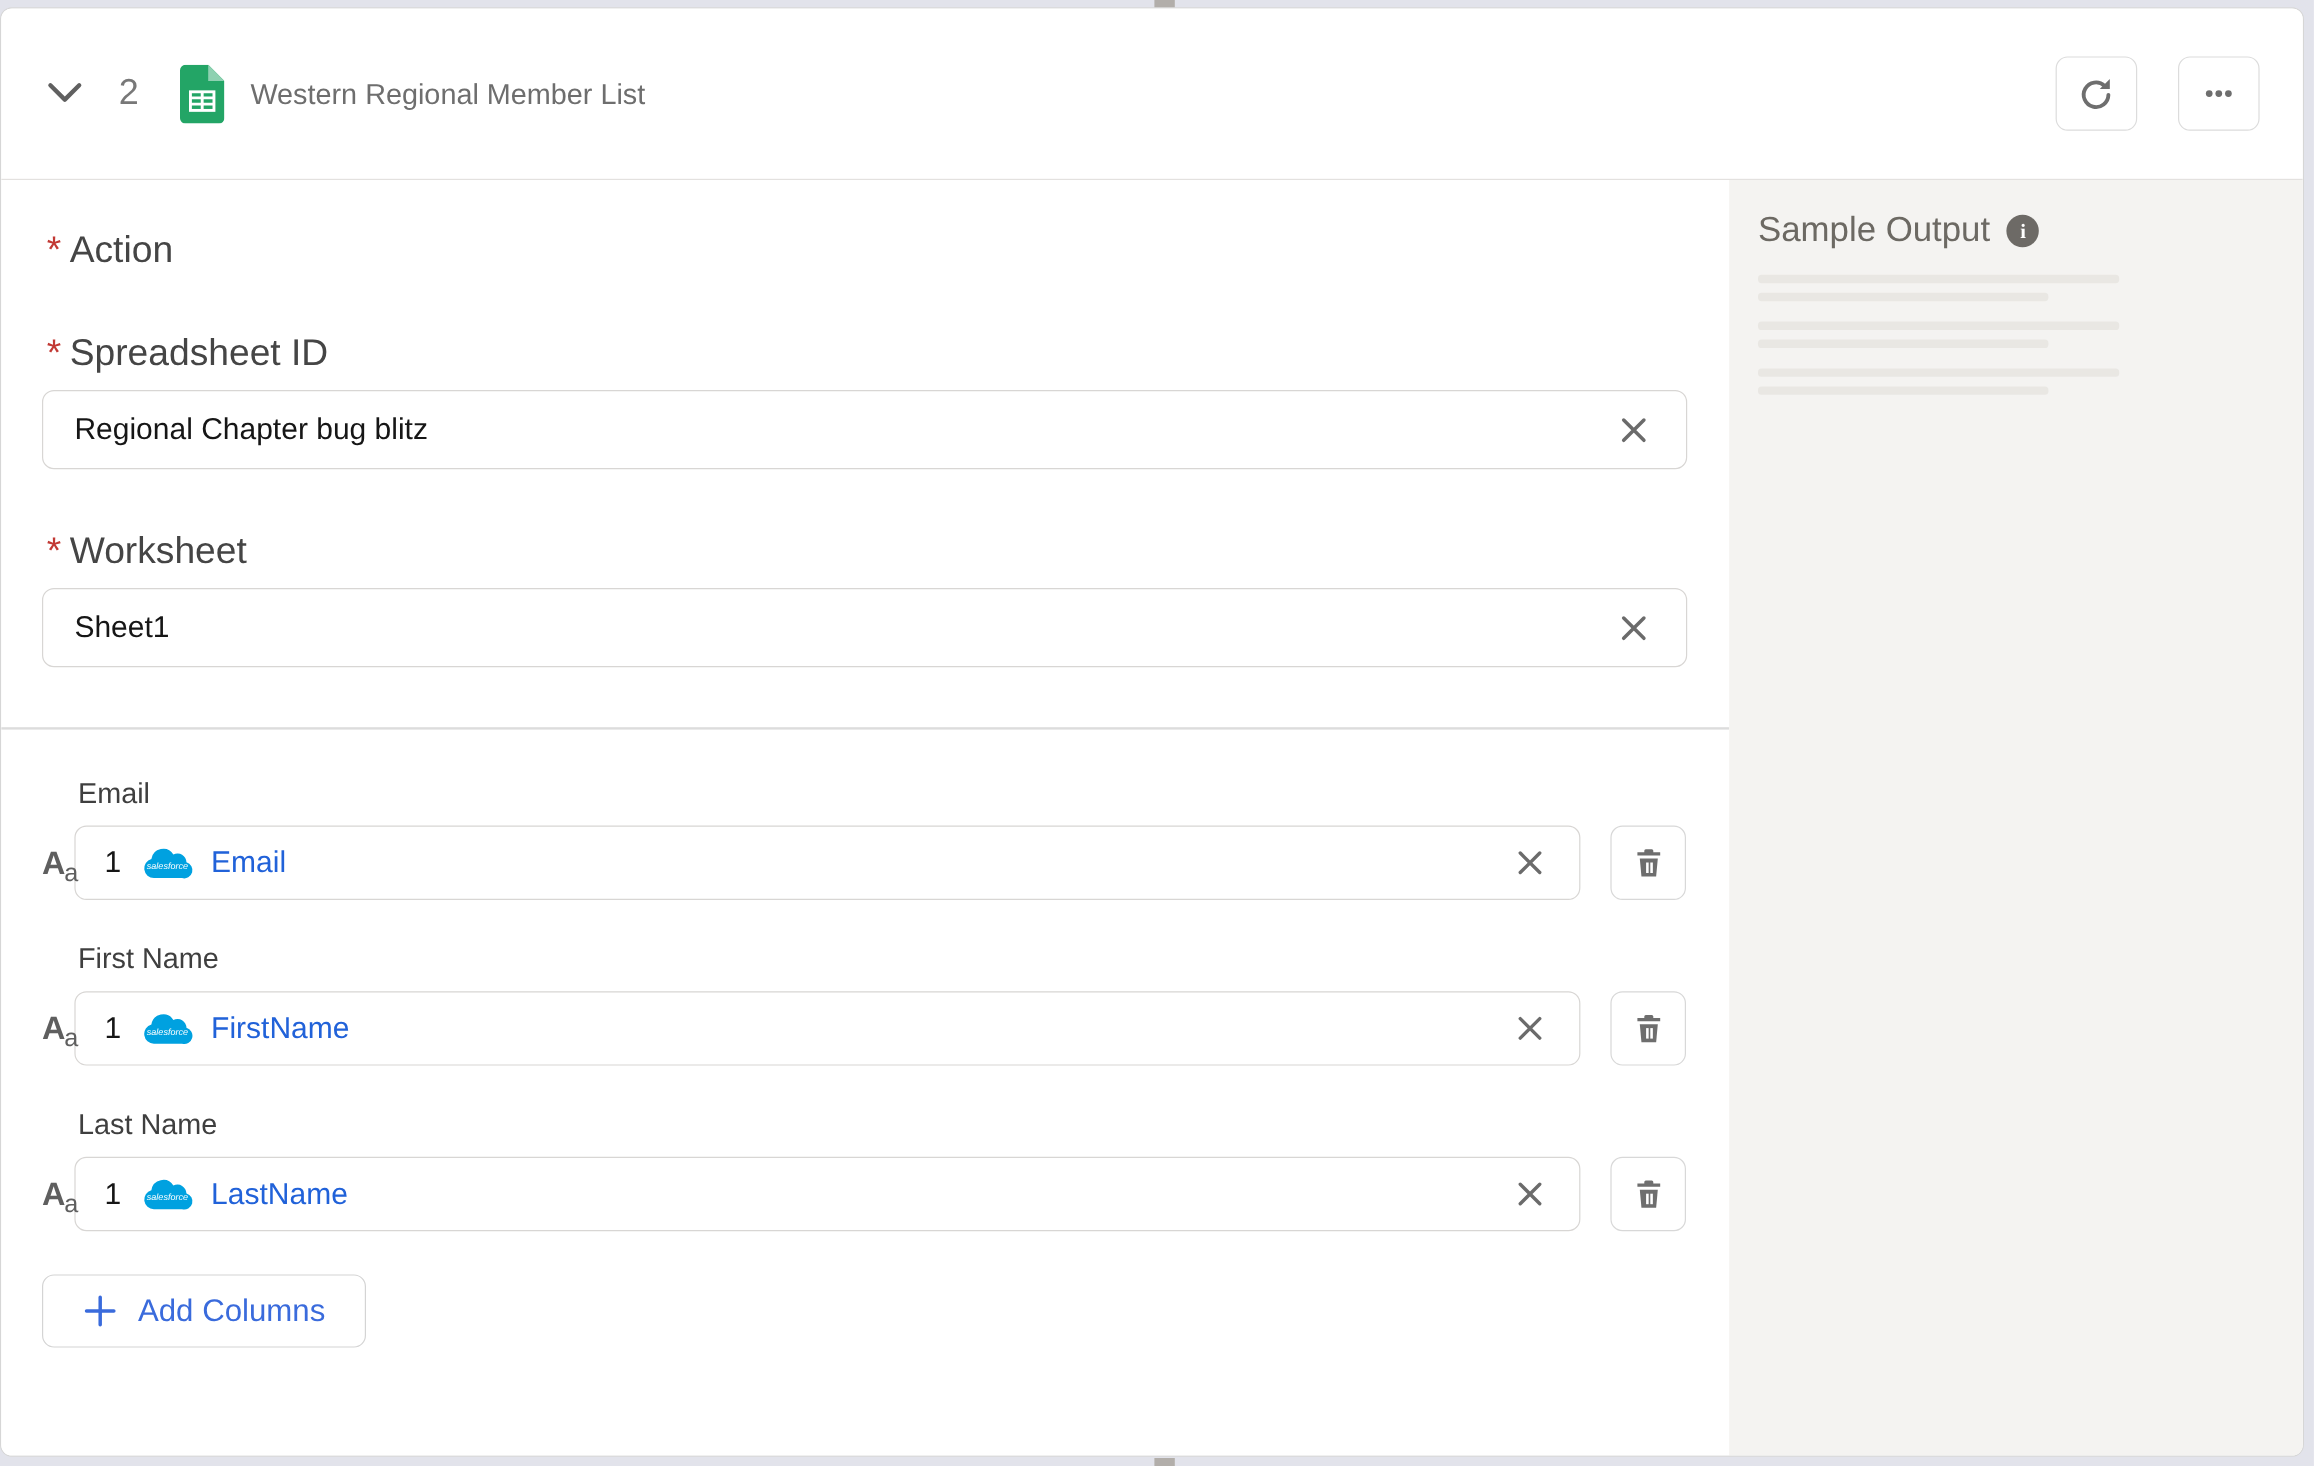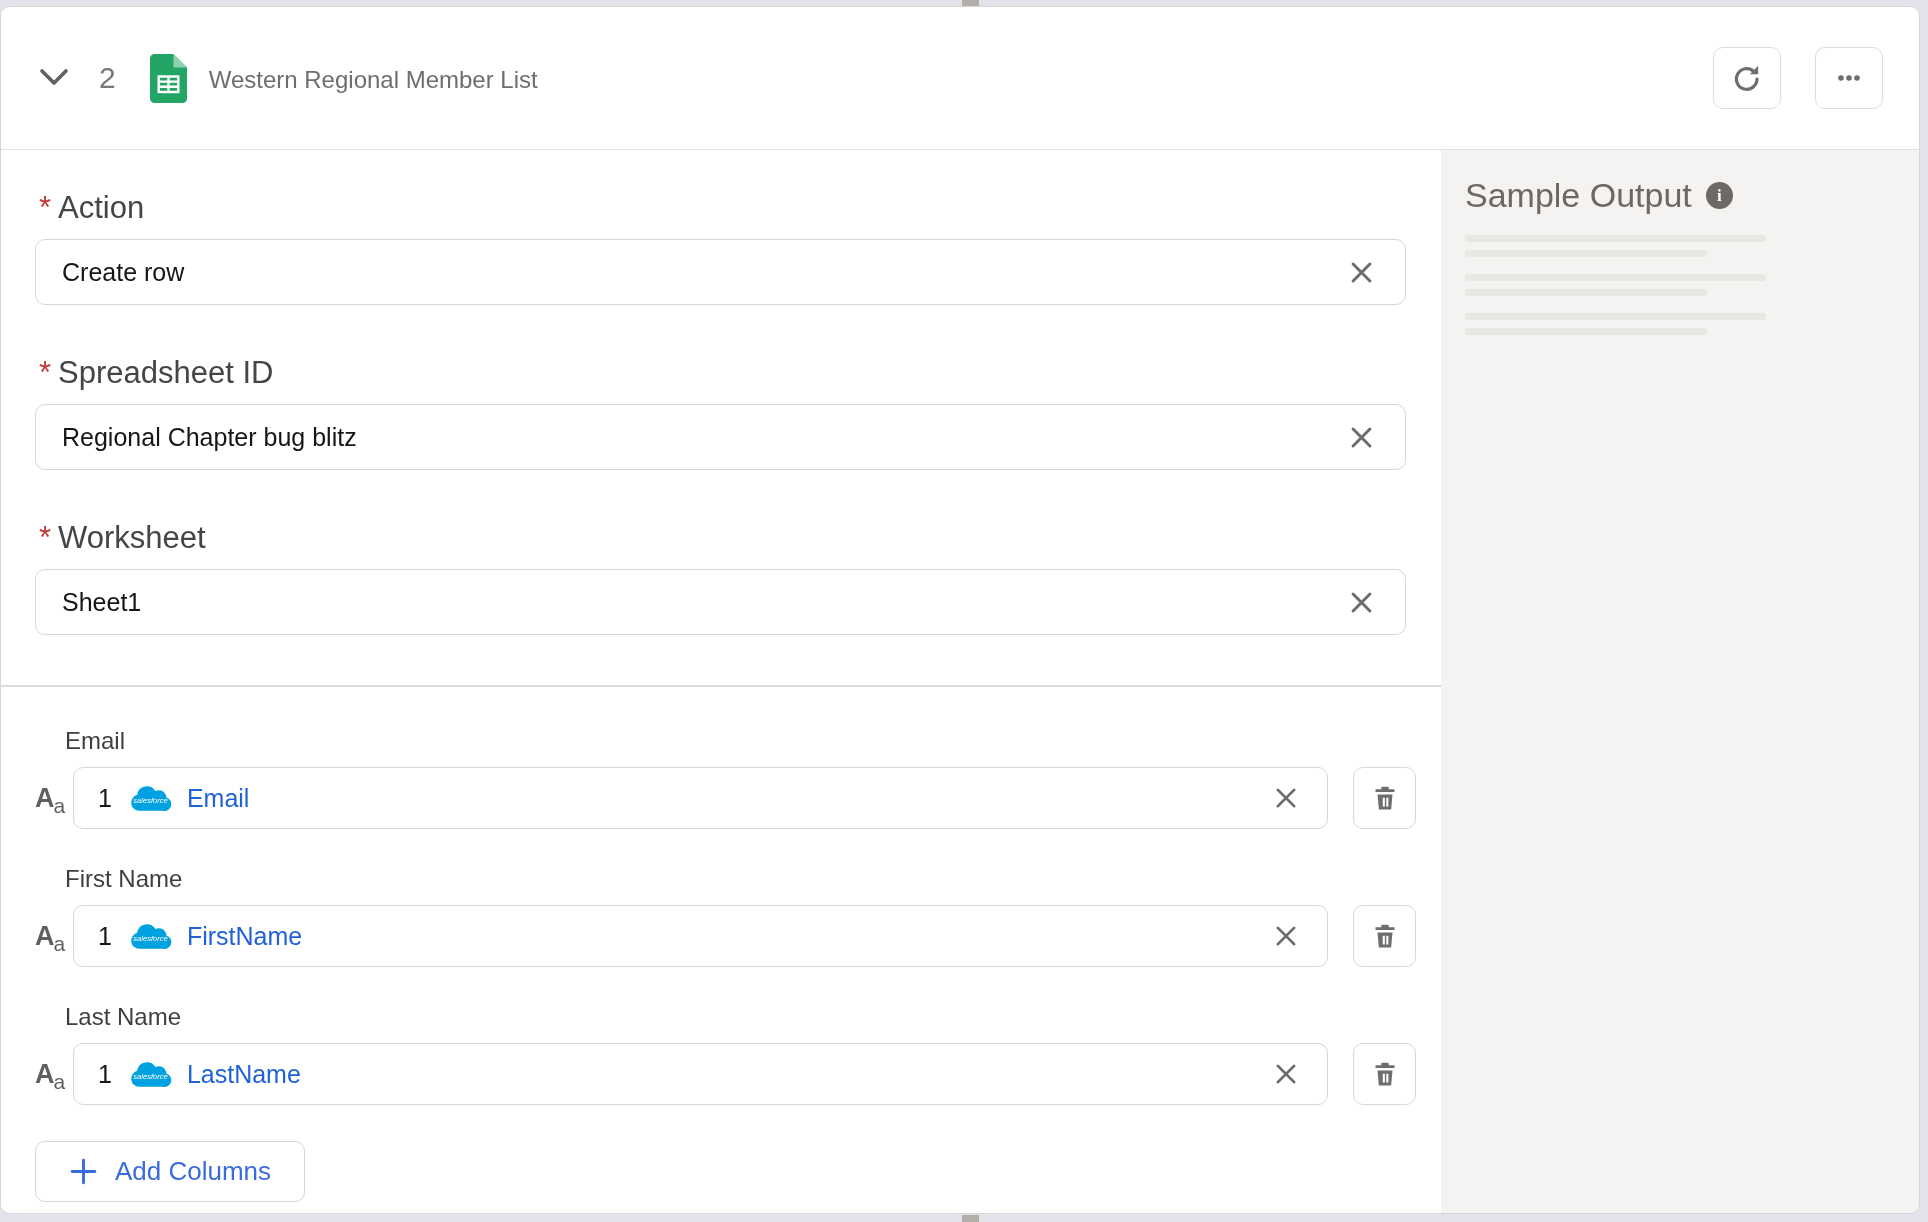--- a/index.html
+++ b/index.html
@@ -33,37 +33,37 @@
   .text-input{width:1371px;height:66px;box-sizing:border-box;border:1px solid #d8d6d4;border-radius:10px;background:#fff;display:flex;align-items:center;padding:0 26px;font-size:25px;color:#161616;cursor:text;}
   .clear-x{margin-left:auto;display:flex;cursor:pointer;padding:4px;}
 
   .section-divider{border-top:2px solid #dcdcdc;margin:30px 0 0 -34px;width:1440px;}
 
   .columns-section{padding-top:40px;}
   .columns-heading{font-size:27px;font-weight:bold;color:#333;margin:0 0 22px 2px;}
   .col-group{margin-bottom:36px;}
   .col-label{font-size:24px;color:#3f3f3f;margin:0 0 12px 30px;}
   .col-row{display:flex;align-items:center;}
-  .aa-icon{flex:0 0 26px;width:26px;margin-right:12px;color:#5f5f5f;white-space:nowrap;}
+  .aa-icon{flex:0 0 26px;width:26px;margin-right:1px;color:#5f5f5f;white-space:nowrap;}
   .aa-A{font-size:27px;font-weight:bold;}
   .aa-a{font-size:21px;position:relative;top:6px;left:-1px;}
   .col-input{width:1255px;height:62px;box-sizing:border-box;border:1px solid #d8d6d4;border-radius:10px;background:#fff;display:flex;align-items:center;padding:0 24px;cursor:text;}
   .tok-num{font-size:25px;color:#161616;margin-right:15px;}
   .cloud-icon{flex:0 0 auto;margin-right:13px;display:flex;}
   .tok-text{font-size:25px;color:#2162d9;}
   .trash-btn{width:63px;height:62px;margin-left:25px;border:1px solid #d8d8d8;border-radius:10px;background:#fff;display:flex;align-items:center;justify-content:center;cursor:pointer;padding:0;}
 
   .add-cols-btn{margin-top:28px;width:270px;height:61px;box-sizing:border-box;border:1px solid #d4d4d4;border-radius:10px;background:#fff;display:flex;align-items:center;justify-content:center;cursor:pointer;color:#3a6bdc;}
   .add-cols-btn .plus{display:flex;margin-right:17px;}
   .add-cols-btn .lbl{font-size:26px;}
 
   
   .sidebar{flex:1;background:#f4f3f1;padding:26px 0 0 24px;box-sizing:border-box;}
   .sb-head{display:flex;align-items:center;}
-  .sb-title{font-size:34px;color:#6c6963;}
+  .sb-title{font-size:29px;color:#6c6963;}
   .info-icon{width:27px;height:27px;border-radius:50%;background:#6d6a66;color:#fff;font-size:17px;font-weight:bold;display:flex;align-items:center;justify-content:center;margin-left:14px;cursor:pointer;font-family:"Liberation Serif",serif;}
   .skeleton{margin-top:20px;}
   .sk-group{margin-bottom:17px;}
   .sk-bar{height:7px;background:#e9e7e3;border-radius:3px;margin-bottom:8px;}
   .sk-long{width:301px;}
   .sk-short{width:242px;}
 </style>
 </head>
 <body>
 
@@ -112,28 +112,20 @@
       </div>
     </div>
 
     <div class="body">
       <div class="main">
 
         <div class="field-group">
           <div class="field-label">
             <span class="req">*</span><span>Action</span>
           </div>
-          <div class="text-input">
-            <span>Create row</span>
-            <span class="clear-x">
-              <svg width="27" height="27" viewBox="0 0 24 24">
-                  <path d="M4.5 4.5 L19.5 19.5 M19.5 4.5 L4.5 19.5" stroke="#6b6b6b" stroke-width="2.6" stroke-linecap="round"></path>
-                </svg>
-            </span>
-          </div>
         </div>
 
         <div class="field-group">
           <div class="field-label">
             <span class="req">*</span><span>Spreadsheet ID</span>
           </div>
           <div class="text-input">
             <span>Regional Chapter bug blitz</span>
             <span class="clear-x">
               <svg width="27" height="27" viewBox="0 0 24 24">

